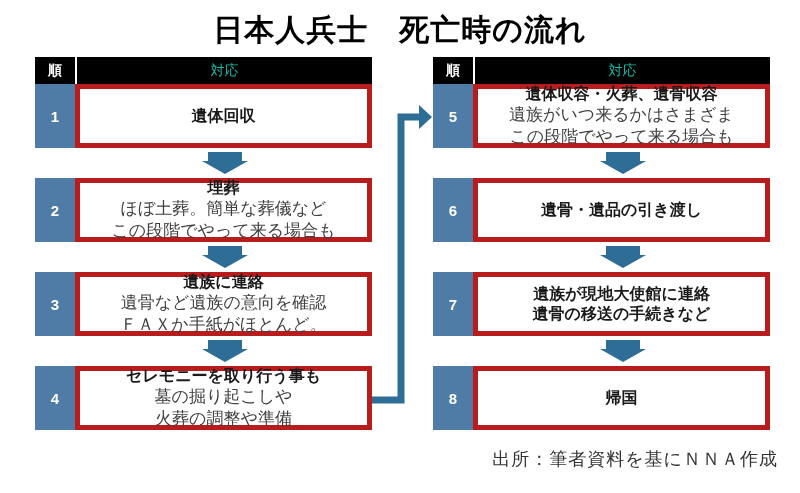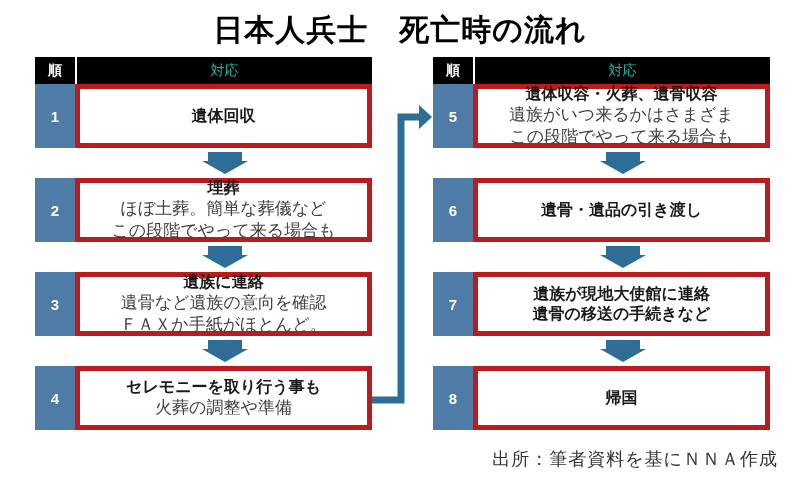--- a/index.html
+++ b/index.html
@@ -106,20 +106,21 @@
     <div class="gap">
       <svg class="block-arrow" width="46" height="22" viewBox="0 0 46 22">
           <polygon points="6,0 40,0 40,9 46,9 23,22 0,9 6,9"></polygon>
         </svg>
     </div>
 
     <div class="srow">
       <div class="num">4</div>
       <div class="content">
         <div class="stitle">セレモニーを取り行う事も</div>
+        <div class="sub">墓の掘り起こしや</div>
         <div class="sub">火葬の調整や準備</div>
       </div>
     </div>
   </div>
 
   <svg class="connector" width="64" height="312" viewBox="0 0 64 312">
     <path d="M 2 302 L 31 302 L 31 19 L 49 19"></path>
     <polygon points="49,7 49,31 62,19"></polygon>
   </svg>
 

